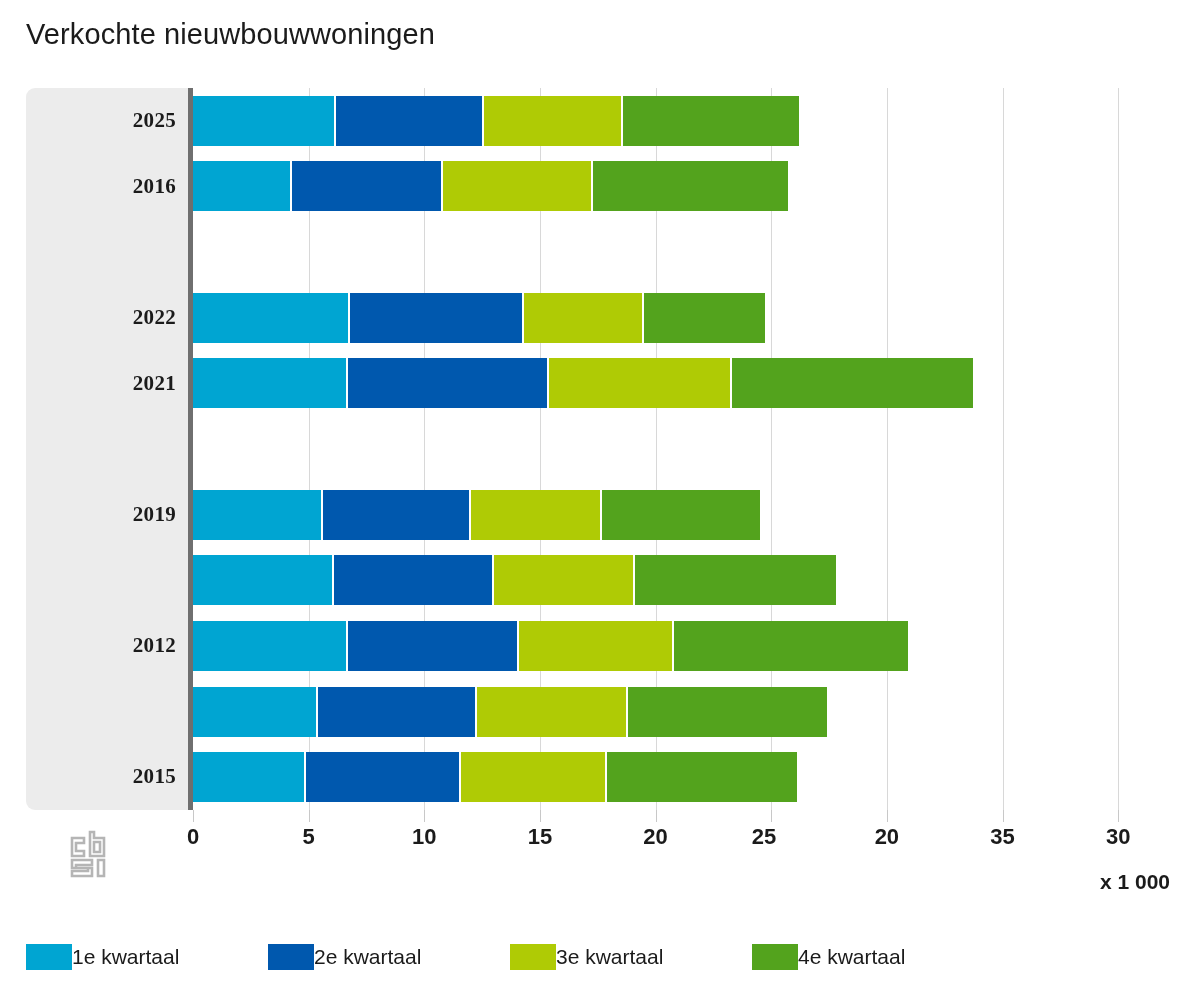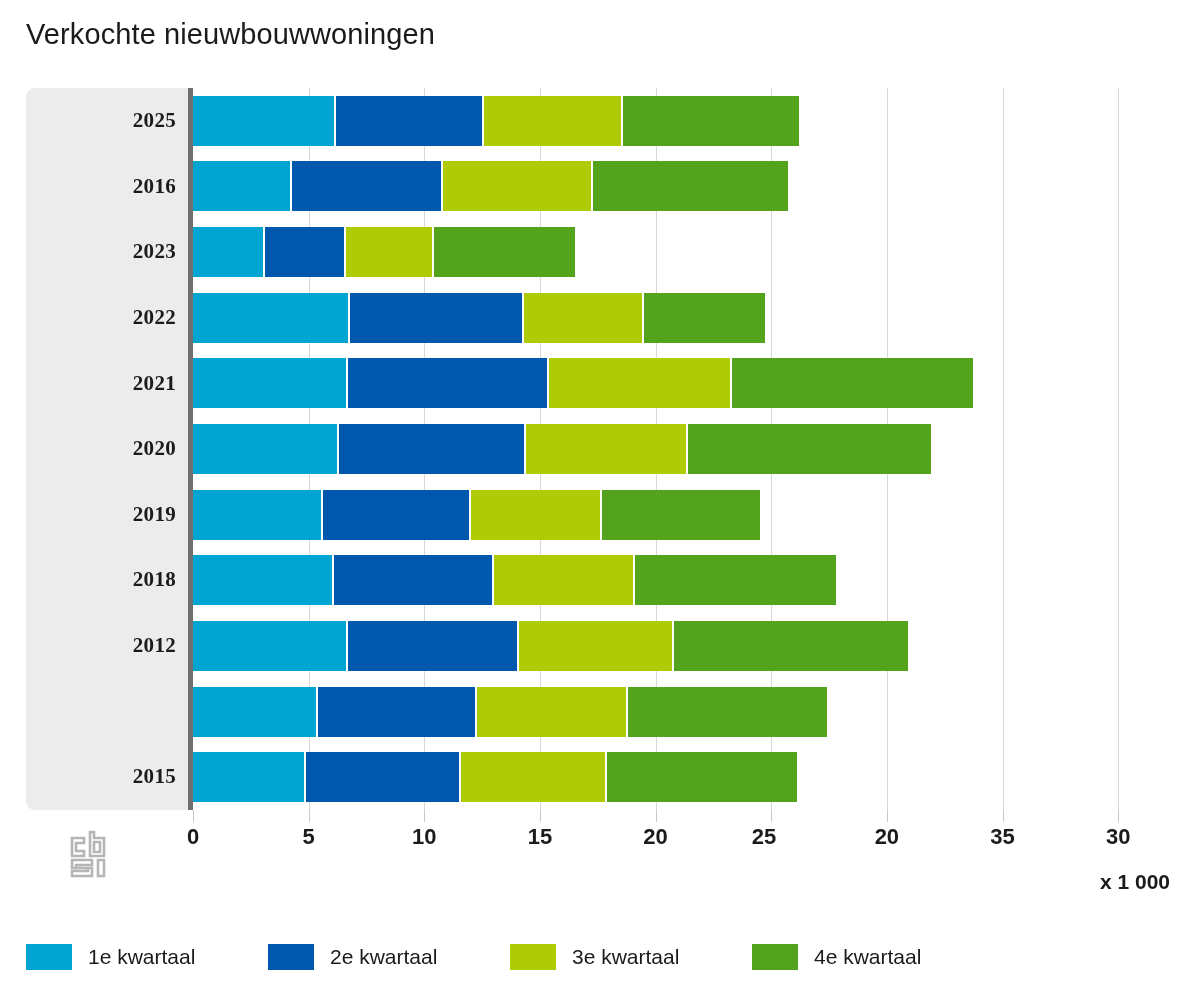--- a/index.html
+++ b/index.html
@@ -149,21 +149,20 @@
     display: flex;
     align-items: center;
     width: 242px;
   }
   .legend-swatch {
     width: 46px;
     height: 26px;
     flex: 0 0 auto;
   }
   .legend-text {
-    margin-left: 16px;
     font-size: 21px;
     font-weight: 400;
     color: #1b1b1b;
     white-space: nowrap;
   }
 
   
   .cbs-logo {
     position: absolute;
     left: 42px;
@@ -205,67 +204,48 @@
         </div>
         <div class="row" style="top: 65.6364px; height: 65.6364px;">
           <div class="row-label" style="line-height: 65.6364px;">2016</div>
           <div class="bar-track" style="top: 7.81818px;">
             <div class="seg" title="1e kwartaal 2024: 4.3" style="left: 0px; width: 97.4565px; background: rgb(0, 165, 210);"></div>
             <div class="seg" title="2e kwartaal 2024: 6.5" style="left: 99.4565px; width: 148.341px; background: rgb(0, 88, 174);"></div>
             <div class="seg" title="3e kwartaal 2024: 6.5" style="left: 249.798px; width: 148.341px; background: rgb(175, 203, 5);"></div>
             <div class="seg" title="4e kwartaal 2024: 8.5" style="left: 400.139px; width: 194.6px; background: rgb(83, 163, 29);"></div>
           </div>
         </div>
-        <div class="row" style="top: 131.273px; height: 65.6364px;">
-          <div class="row-label" style="line-height: 65.6364px;">2023</div>
-          <div class="bar-track" style="top: 7.81818px;">
-            <div class="seg" title="1e kwartaal 2023: 3.1" style="left: 0px; width: 69.7012px; background: rgb(0, 165, 210);"></div>
-            <div class="seg" title="2e kwartaal 2023: 3.5" style="left: 71.7012px; width: 78.9529px; background: rgb(0, 88, 174);"></div>
-            <div class="seg" title="3e kwartaal 2023: 3.8" style="left: 152.654px; width: 85.8918px; background: rgb(175, 203, 5);"></div>
-            <div class="seg" title="4e kwartaal 2023: 6.2" style="left: 240.546px; width: 141.402px; background: rgb(83, 163, 29);"></div>
-          </div>
-        </div>
         <div class="row" style="top: 196.909px; height: 65.6364px;">
           <div class="row-label" style="line-height: 65.6364px;">2022</div>
           <div class="bar-track" style="top: 7.81818px;">
             <div class="seg" title="1e kwartaal 2022: 6.8" style="left: 0px; width: 155.28px; background: rgb(0, 165, 210);"></div>
             <div class="seg" title="2e kwartaal 2022: 7.5" style="left: 157.28px; width: 171.471px; background: rgb(0, 88, 174);"></div>
             <div class="seg" title="3e kwartaal 2022: 5.2" style="left: 330.751px; width: 118.273px; background: rgb(175, 203, 5);"></div>
             <div class="seg" title="4e kwartaal 2022: 5.3" style="left: 451.024px; width: 120.586px; background: rgb(83, 163, 29);"></div>
           </div>
         </div>
         <div class="row" style="top: 262.545px; height: 65.6364px;">
           <div class="row-label" style="line-height: 65.6364px;">2021</div>
           <div class="bar-track" style="top: 7.81818px;">
             <div class="seg" title="1e kwartaal 2021: 6.7" style="left: 0px; width: 152.967px; background: rgb(0, 165, 210);"></div>
             <div class="seg" title="2e kwartaal 2021: 8.7" style="left: 154.967px; width: 199.226px; background: rgb(0, 88, 174);"></div>
             <div class="seg" title="3e kwartaal 2021: 7.9" style="left: 356.193px; width: 180.722px; background: rgb(175, 203, 5);"></div>
             <div class="seg" title="4e kwartaal 2021: 10.5" style="left: 538.915px; width: 240.859px; background: rgb(83, 163, 29);"></div>
           </div>
         </div>
-        <div class="row" style="top: 328.182px; height: 65.6364px;">
-          <div class="row-label" style="line-height: 65.6364px;">2020</div>
-          <div class="bar-track" style="top: 7.81818px;">
-            <div class="seg" title="1e kwartaal 2020: 6.3" style="left: 0px; width: 143.715px; background: rgb(0, 165, 210);"></div>
-            <div class="seg" title="2e kwartaal 2020: 8.1" style="left: 145.715px; width: 185.348px; background: rgb(0, 88, 174);"></div>
-            <div class="seg" title="3e kwartaal 2020: 7" style="left: 333.064px; width: 159.906px; background: rgb(175, 203, 5);"></div>
-            <div class="seg" title="4e kwartaal 2020: 10.6" style="left: 494.969px; width: 243.172px; background: rgb(83, 163, 29);"></div>
-          </div>
-        </div>
         <div class="row" style="top: 393.818px; height: 65.6364px;">
           <div class="row-label" style="line-height: 65.6364px;">2019</div>
           <div class="bar-track" style="top: 7.81818px;">
             <div class="seg" title="1e kwartaal 2019: 5.6" style="left: 0px; width: 127.525px; background: rgb(0, 165, 210);"></div>
             <div class="seg" title="2e kwartaal 2019: 6.4" style="left: 129.525px; width: 146.028px; background: rgb(0, 88, 174);"></div>
             <div class="seg" title="3e kwartaal 2019: 5.7" style="left: 277.553px; width: 129.838px; background: rgb(175, 203, 5);"></div>
             <div class="seg" title="4e kwartaal 2019: 6.9" style="left: 409.391px; width: 157.593px; background: rgb(83, 163, 29);"></div>
           </div>
         </div>
         <div class="row" style="top: 459.455px; height: 65.6364px;">
-          <div class="row-label" style="line-height: 65.6364px;">2018</div>
           <div class="bar-track" style="top: 7.81818px;">
             <div class="seg" title="1e kwartaal 2018: 6.1" style="left: 0px; width: 139.089px; background: rgb(0, 165, 210);"></div>
             <div class="seg" title="2e kwartaal 2018: 6.9" style="left: 141.089px; width: 157.593px; background: rgb(0, 88, 174);"></div>
             <div class="seg" title="3e kwartaal 2018: 6.1" style="left: 300.682px; width: 139.089px; background: rgb(175, 203, 5);"></div>
             <div class="seg" title="4e kwartaal 2018: 8.8" style="left: 441.772px; width: 201.539px; background: rgb(83, 163, 29);"></div>
           </div>
         </div>
         <div class="row" style="top: 525.091px; height: 65.6364px;">
           <div class="row-label" style="line-height: 65.6364px;">2012</div>
           <div class="bar-track" style="top: 7.81818px;">

